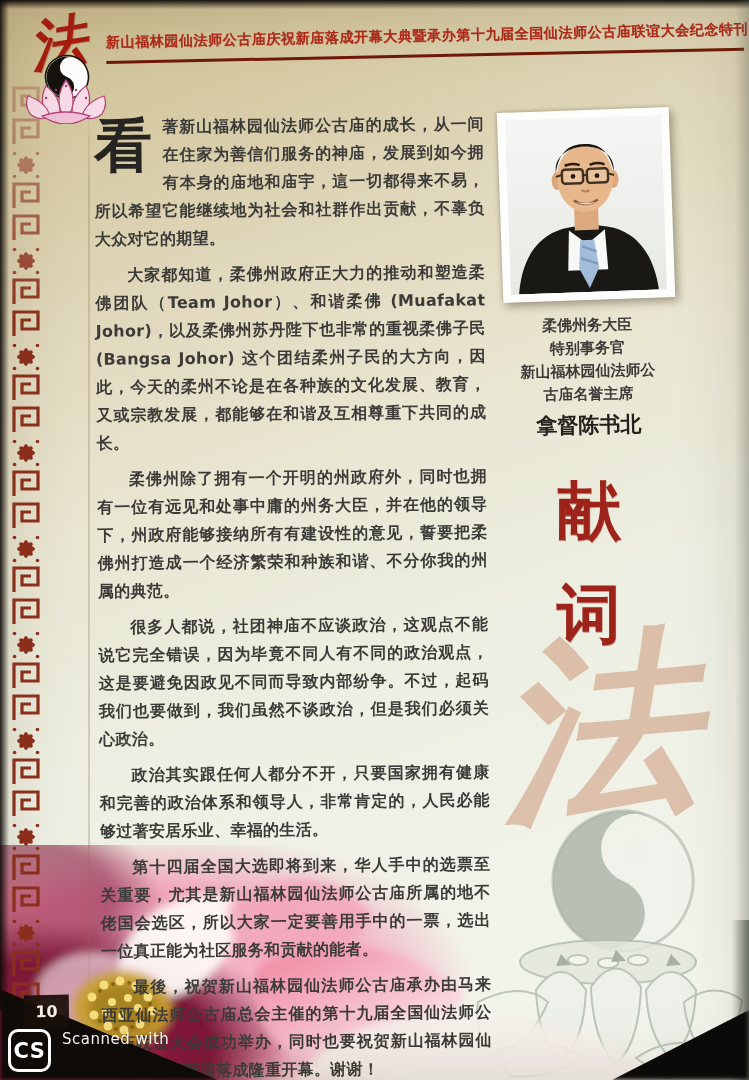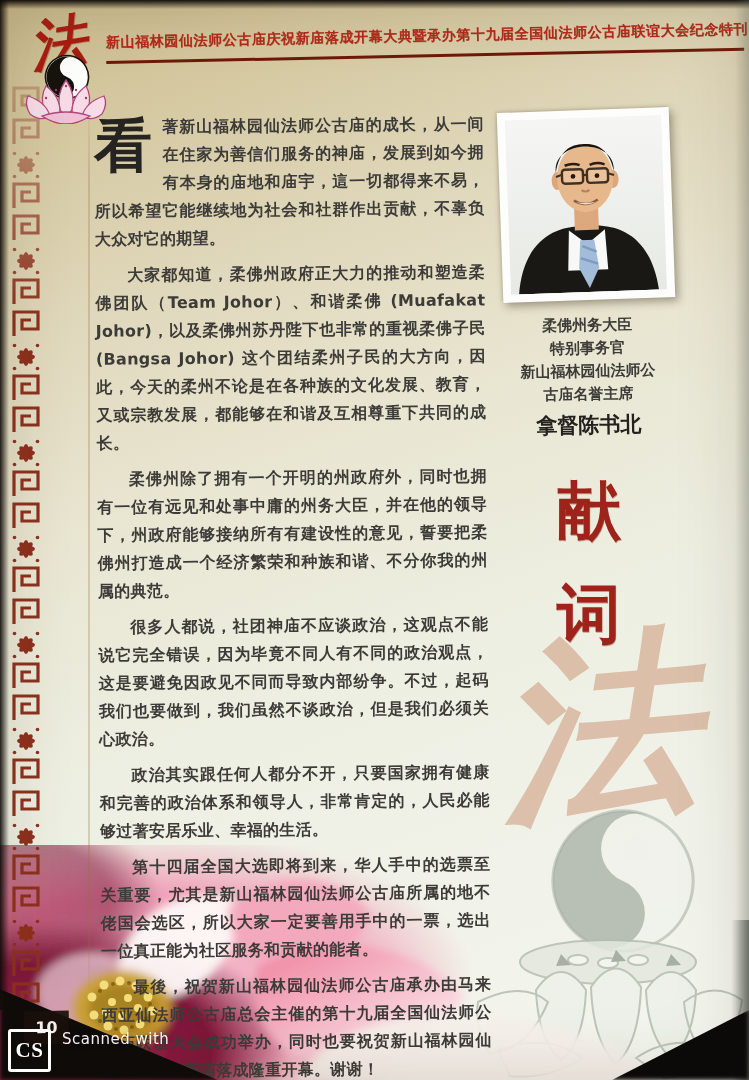--- a/index.html
+++ b/index.html
@@ -80,25 +80,25 @@
            transform:rotate(-5deg); line-height:1; }
   .wm-yy { position:absolute; z-index:1; left:550px; top:808px; opacity:.62; }
   .wm-lotus { position:absolute; z-index:1; left:468px; top:932px; opacity:.85; }
 
   
   .flower { position:absolute; z-index:1; left:0; top:845px; }
 
   
   .pagenum-badge { position:absolute; z-index:6; left:24px; top:995px; width:45px; height:33px;
            background:rgba(26,16,11,.93); color:#f3efe8; font-size:16px; font-weight:bold;
-           display:flex; align-items:center; justify-content:center; transform:rotate(-1deg);margin-top:16px; }
+           display:flex; align-items:center; justify-content:center; transform:rotate(-1deg); }
   .cs-badge { position:absolute; z-index:6; left:8px; top:1029px; width:43px; height:43px;
-           border:3.5px solid #fff; border-radius:3px; color:#fff; font-size:21px; font-weight:bold;
+           border:3.5px solid #fff; border-radius:10px; color:#fff; font-size:21px; font-weight:bold;
            display:flex; align-items:center; justify-content:center; letter-spacing:.5px;
-           text-shadow:0 0 4px rgba(0,0,0,.3);font-family:Liberation Serif, serif; }
+           text-shadow:0 0 4px rgba(0,0,0,.3); }
   .scan-text { position:absolute; z-index:6; left:62px; top:1026px; color:rgba(255,255,255,.95);
            font-size:15px; line-height:27px; font-weight:normal; letter-spacing:.5px;
            text-shadow:0 0 6px rgba(60,10,30,.35); }
 </style>
 </head>
 <body>
 
 <div class="page">
 
   <div class="wm-fa">法</div>

